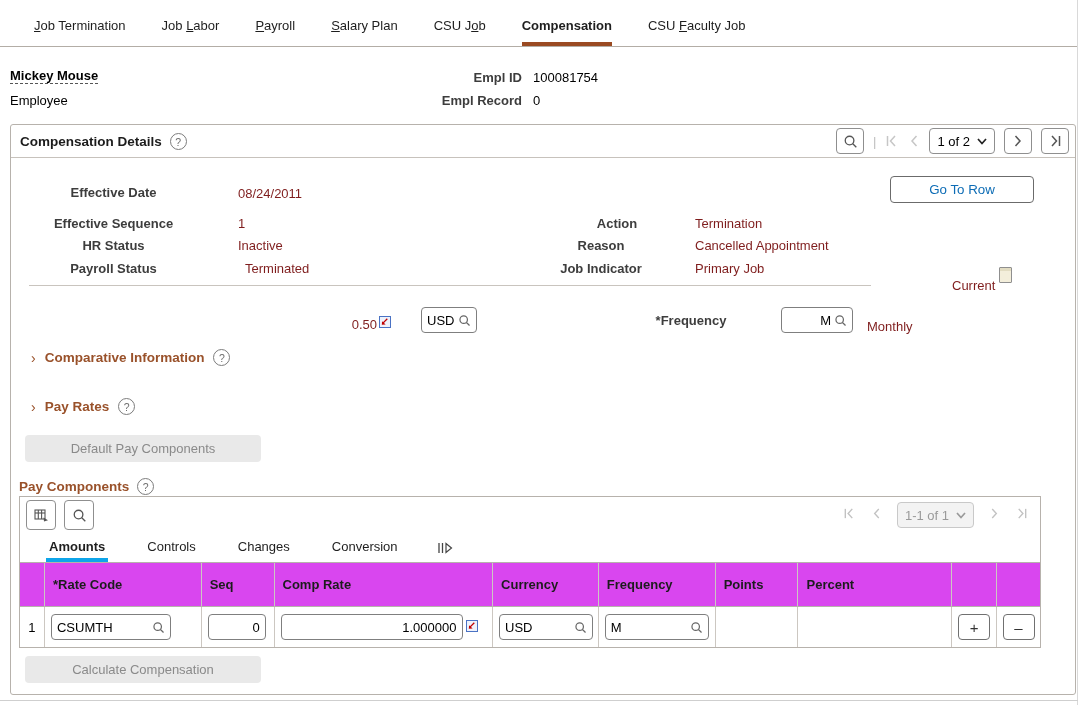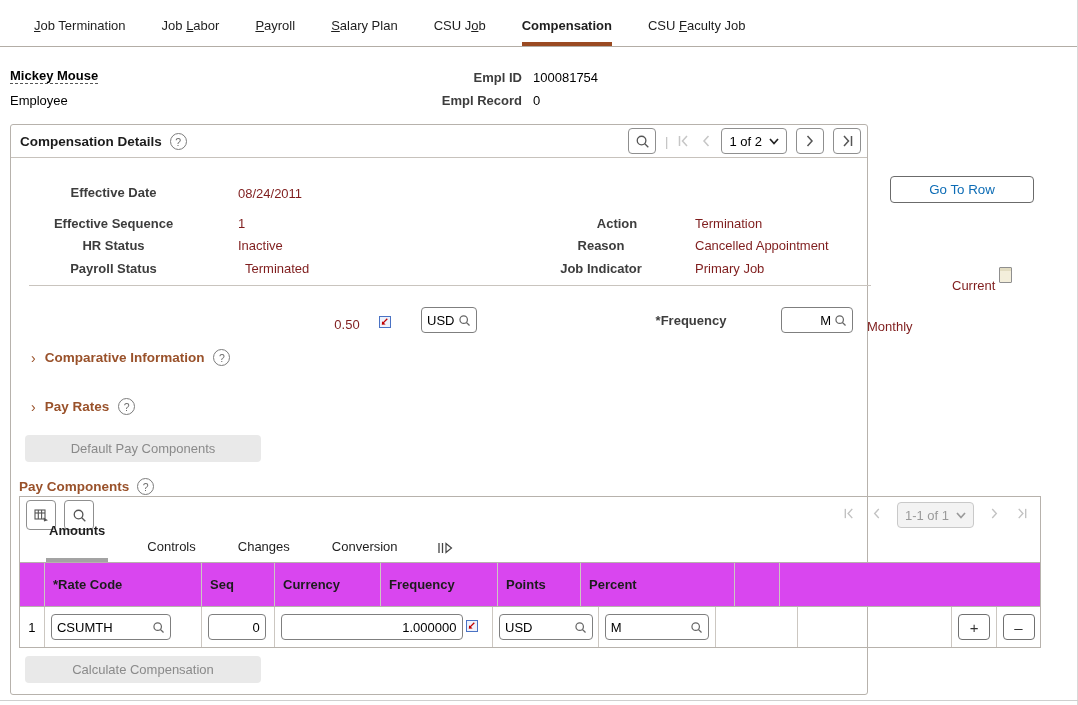--- a/index.html
+++ b/index.html
@@ -16,21 +16,21 @@
 
   
   .emp-name{position:absolute;left:10px;top:68px;font-weight:bold;border-bottom:1px dashed #555;cursor:pointer;}
   .emp-type{position:absolute;left:10px;top:93px;}
   .emp-lbl{position:absolute;width:112px;text-align:right;font-weight:bold;color:#3d3d3d;}
   .emp-val{position:absolute;}
   .lbl-emplid{left:410px;top:70px;}  .val-emplid{left:533px;top:70px;}
   .lbl-emplrec{left:410px;top:93px;} .val-emplrec{left:533px;top:93px;}
 
   
-  .main-box{position:absolute;left:10px;top:124px;width:858px;height:571px;border:1px solid #b7b2ac;border-radius:3px;box-sizing:border-box;background:#fff;}
+  .main-box{position:absolute;left:10px;top:124px;width:1066px;height:571px;border:1px solid #b7b2ac;border-radius:3px;box-sizing:border-box;background:#fff;}
   .box-header{position:absolute;top:0;left:0;right:0;height:32px;border-bottom:1px solid #c7c2bc;}
   .box-title{position:absolute;left:9px;top:8px;font-weight:bold;font-size:13.5px;color:#1c1c1c;display:flex;gap:8px;align-items:center;}
   .help{display:inline-flex;width:15px;height:15px;border:1px solid #7c7c7c;border-radius:50%;color:#6e6e6e;font-size:10.5px;align-items:center;justify-content:center;font-weight:normal;}
   .nav-controls{position:absolute;right:6px;top:3px;height:26px;display:flex;align-items:center;gap:9px;}
   .icon-btn{width:28px;height:26px;border:1px solid #8f8f8f;border-radius:4px;background:#fff;display:flex;align-items:center;justify-content:center;cursor:pointer;box-sizing:border-box;}
   .nav-divider{color:#bdbdbd;}
   .nav-dis{display:flex;align-items:center;}
   .select-box{height:26px;border:1px solid #8f8f8f;border-radius:4px;display:flex;align-items:center;gap:7px;padding:0 7px;cursor:pointer;box-sizing:border-box;background:#fff;}
   .select-box.disabled{border-color:#cscsc5;border-color:#c9c9c9;background:#f3f3f3;color:#9a9a9a;cursor:default;}
 
@@ -53,21 +53,21 @@
 
   
   .grid{position:absolute;left:8px;top:339px;width:1022px;height:152px;border:1px solid #b7b2ac;box-sizing:border-box;}
   .grid-toolbar{position:absolute;top:0;left:0;right:0;height:36px;}
   .gt-btn{position:absolute;top:3px;width:30px;height:30px;border:1px solid #8f8f8f;border-radius:4px;background:#fff;display:flex;align-items:center;justify-content:center;cursor:pointer;box-sizing:border-box;}
   .grid-pager{position:absolute;right:12px;top:0;height:36px;display:flex;align-items:center;gap:15px;}
   .grid-tabs{position:absolute;top:36px;left:0;right:0;height:30px;display:flex;align-items:flex-end;padding-left:26px;gap:36px;border-bottom:1px solid #b7b2ac;box-sizing:border-box;}
   .gtab{cursor:pointer;color:#1e1e1e;}
   .gtab .tab-inner{display:inline-block;padding:0 3px 8px;}
   .gtab.active{font-weight:bold;}
-  .gtab.active .tab-inner{border-bottom:4px solid #a3a3a3;padding-bottom:20px;}
+  .gtab.active .tab-inner{border-bottom:4px solid #0ea5e9;padding-bottom:4px;}
   .showall{display:flex;align-items:flex-end;padding-bottom:8px;cursor:pointer;}
 
   .tbl{position:absolute;top:66px;left:0;right:0;bottom:0;}
   .tbl-hrow{position:absolute;top:0;left:0;right:0;height:44px;display:flex;background:#d946ef;border-bottom:1px solid #b7b2ac;box-sizing:border-box;}
   .tbl-drow{position:absolute;top:44px;left:0;right:0;bottom:0;display:flex;}
   .cell{box-sizing:border-box;border-right:1px solid #ccc7c1;display:flex;align-items:center;}
   .cell:last-child{border-right:none;}
   .hcell{font-weight:bold;color:#1c1c1c;padding-left:8px;}
   .c0{width:25px;justify-content:center;padding-left:0;}
   .c1{width:157px;} .c2{width:73px;} .c3{width:219px;} .c4{width:106px;}
@@ -164,21 +164,21 @@
 
       <div class="f-lbl" style="left:510px;width:160px;top:104px;">Job Indicator</div>
       <div class="f-val" style="left:684px;top:104px;">Primary Job</div>
 
       <button class="goto-btn">Go To Row</button>
 
       <div class="sep-line"></div>
       <div class="f-val" style="left:941px;top:121px;">Current</div>
       <span class="note-icon"></span>
 
-      <div class="f-val" style="left:306px;width:60px;top:160px;text-align:center;">0.50</div>
+      <div class="f-val" style="left:306px;width:60px;top:160px;text-align:right;">0.50</div>
       <span style="position:absolute;left:368px;top:159px;">
         <svg width="12" height="12" viewBox="0 0 12 12">
             <rect x="0.5" y="0.5" width="11" height="11" fill="#eef2fb" stroke="#4a72c4"></rect>
             <path d="M8.3 2.8 L4.2 6.9" stroke="#c00000" stroke-width="1.3"></path>
             <path d="M2.8 8.8 L3.1 5.3 L6.6 8.5 Z" fill="#c00000"></path>
           </svg>
       </span>
       <div class="lookup" style="position:absolute;left:410px;top:150px;width:56px;">
         <span class="txt">USD</span>
         <svg width="13" height="13" viewBox="0 0 16 16">
@@ -267,20 +267,21 @@
                 <path d="M9 1.5 L14.5 6 L9 10.5 Z" fill="none" stroke="#444" stroke-width="1.2"></path>
               </svg>
           </span>
         </div>
 
         <div class="tbl">
           <div class="tbl-hrow">
             <div class="cell hcell c0"></div>
             <div class="cell hcell c1">*Rate Code</div>
             <div class="cell hcell c2">Seq</div>
+            <div class="cell hcell c3">Comp Rate</div>
             <div class="cell hcell c4">Currency</div>
             <div class="cell hcell c5">Frequency</div>
             <div class="cell hcell c6">Points</div>
             <div class="cell hcell c7">Percent</div>
             <div class="cell hcell c8"></div>
             <div class="cell hcell c9"></div>
           </div>
           <div class="tbl-drow">
             <div class="cell c0">1</div>
             <div class="cell dcell c1">

